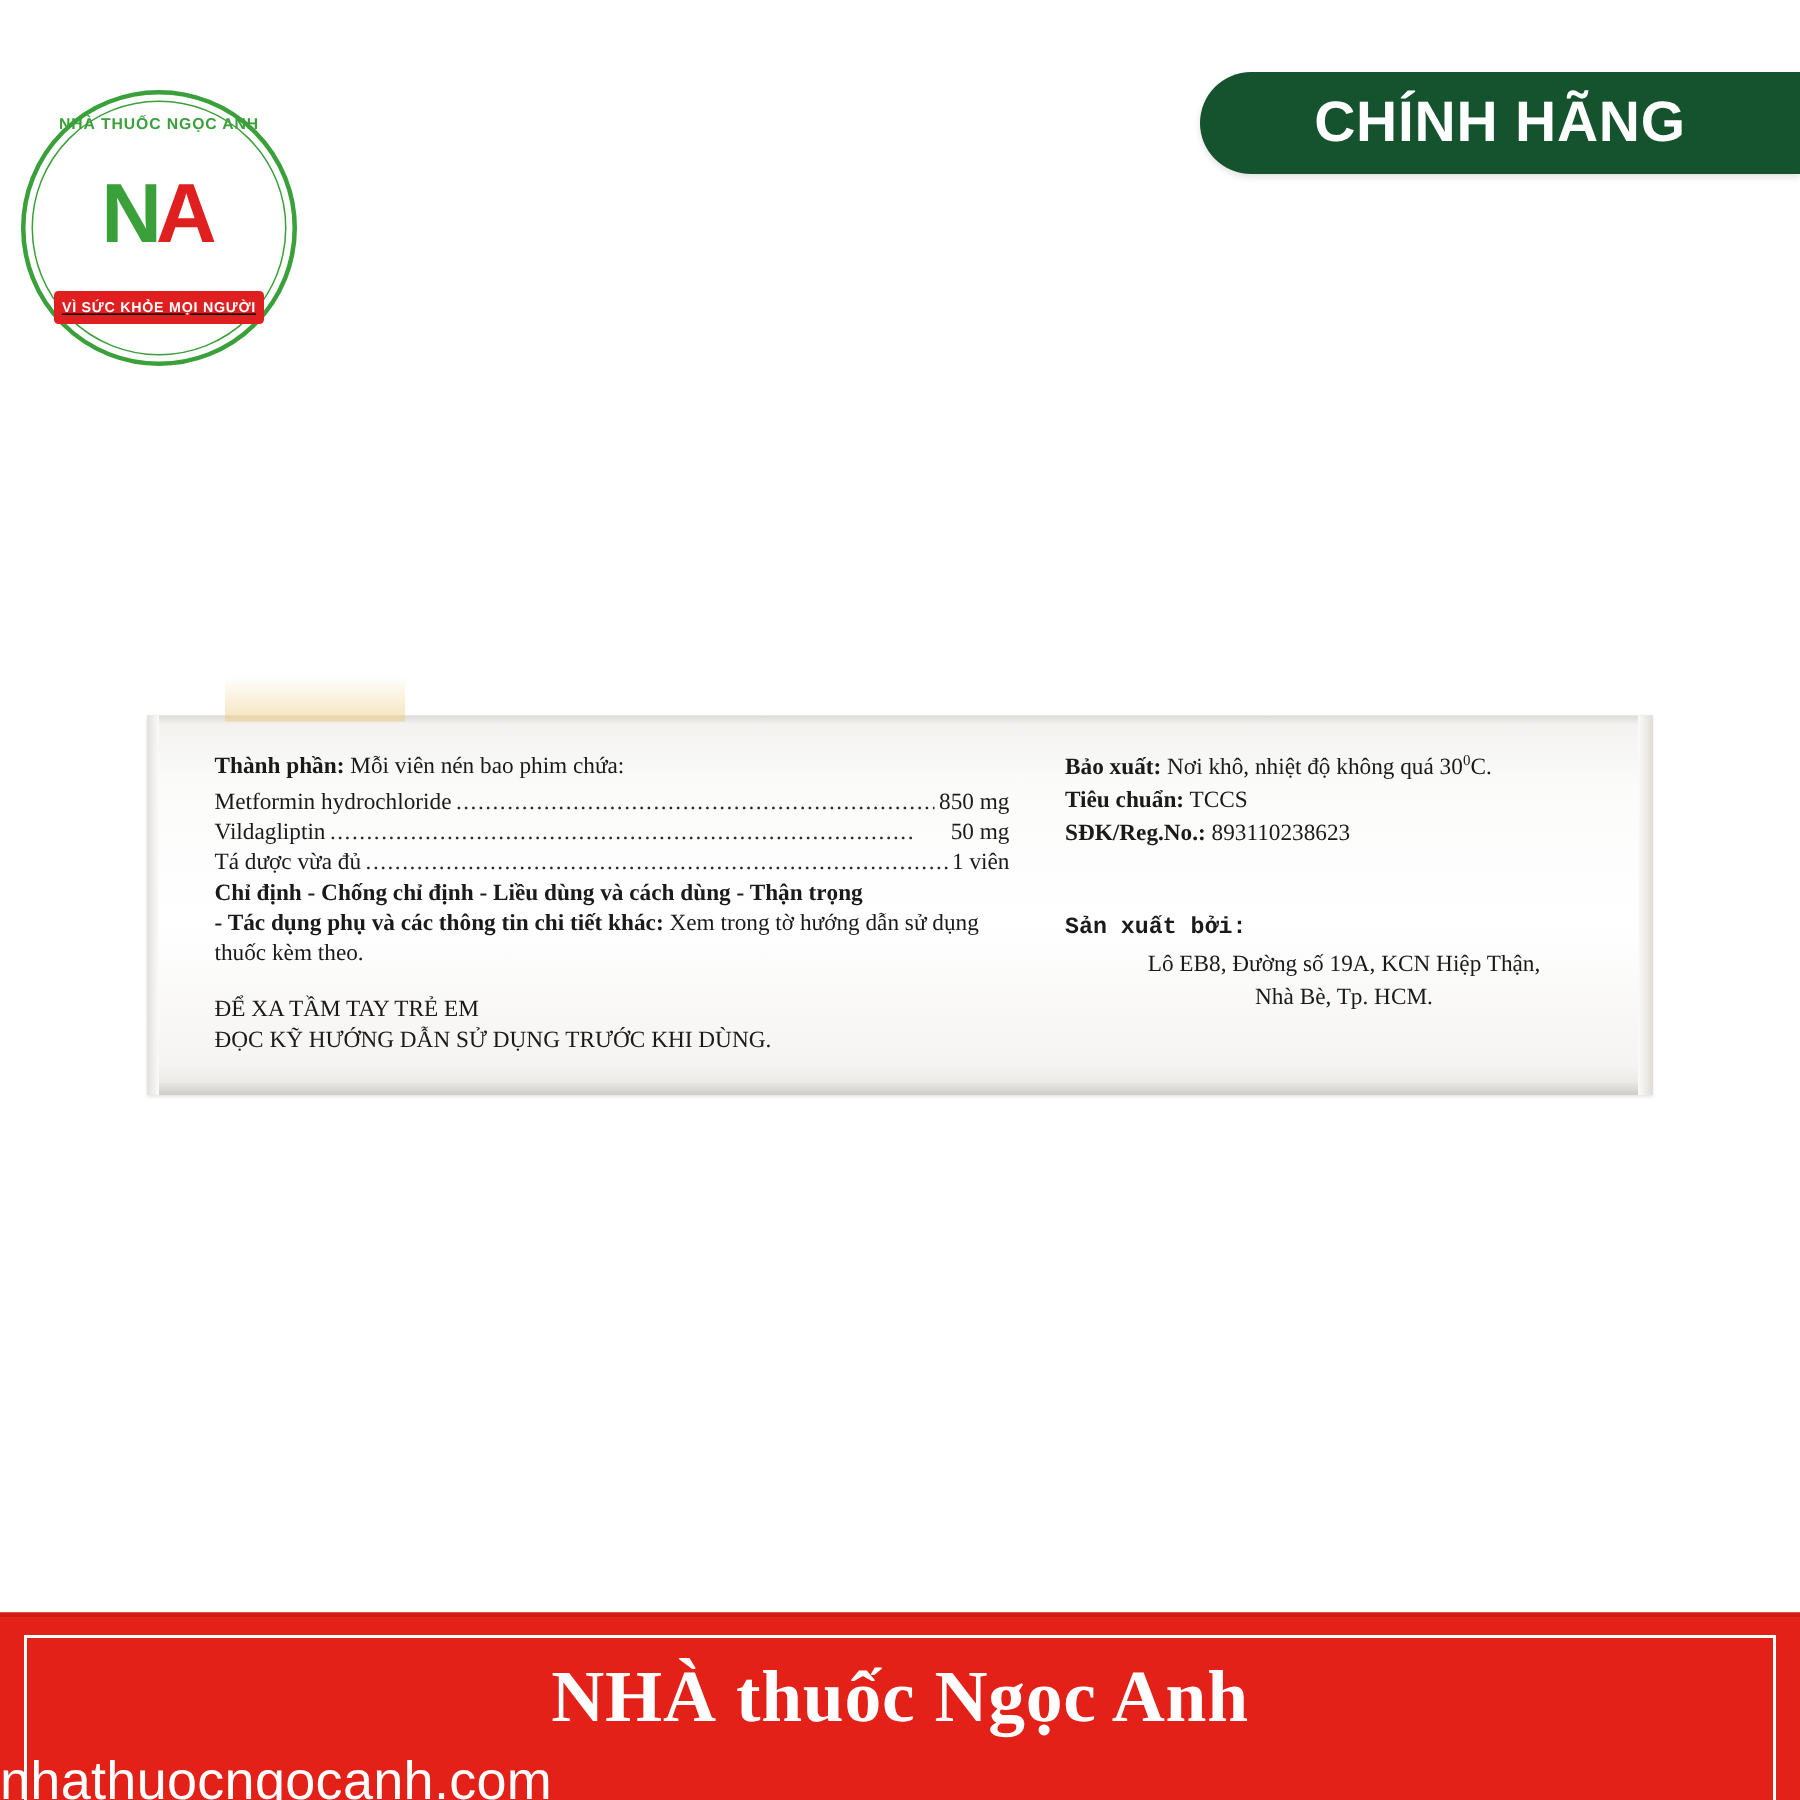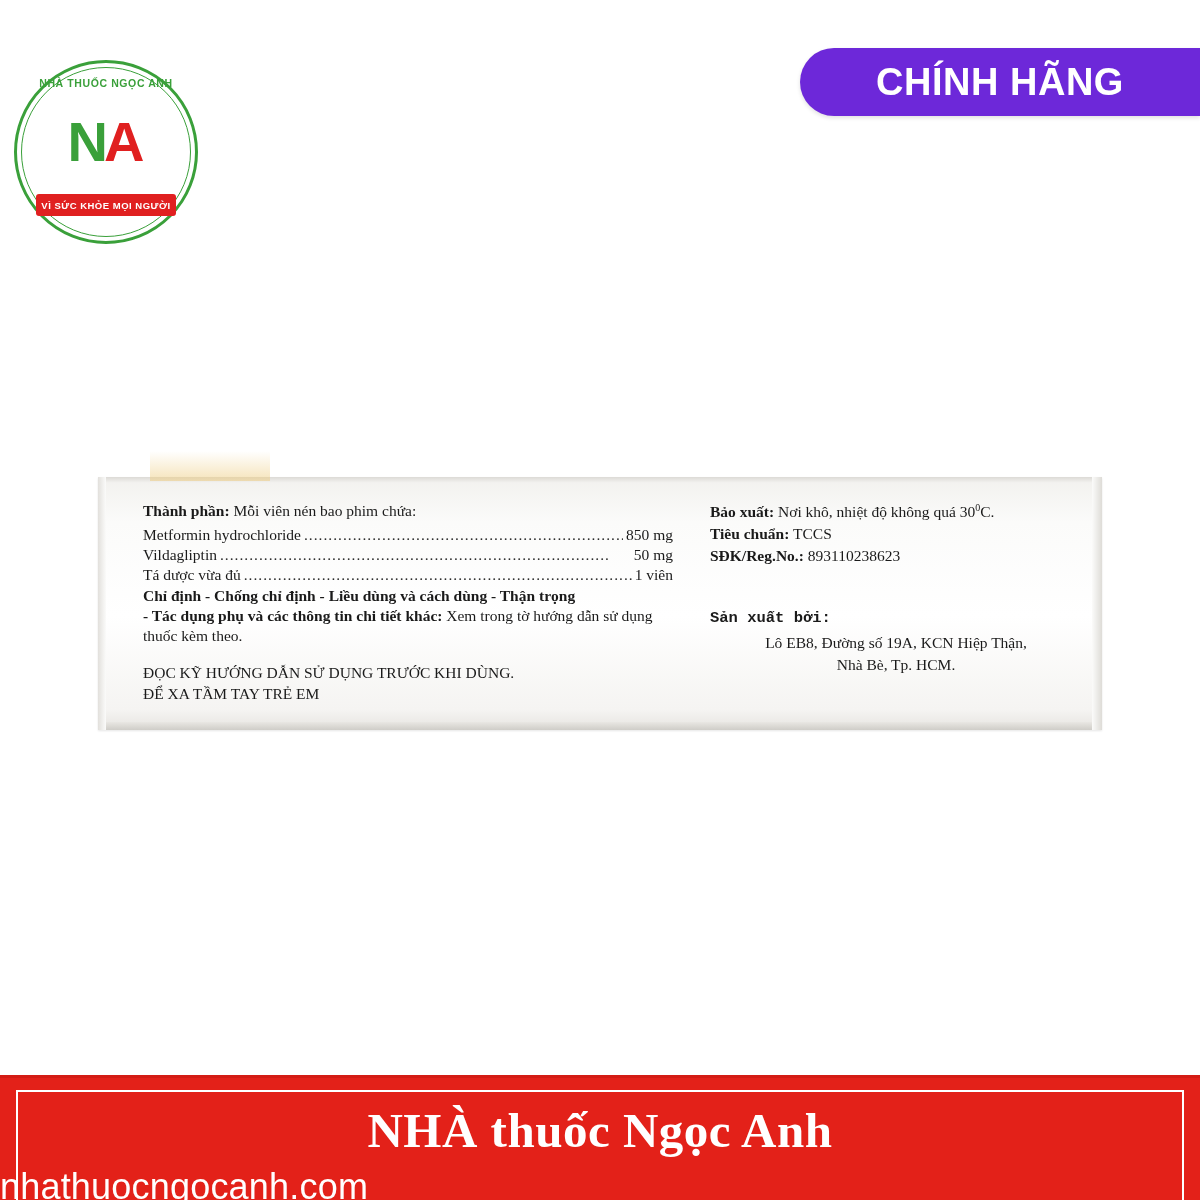--- a/index.html
+++ b/index.html
@@ -73,38 +73,39 @@
     position: absolute;
     bottom: 28px;
     left: 22px;
     width: 140px;
     height: 22px;
     background: #e02020;
     border-radius: 3px;
     display: flex;
     align-items: center;
     justify-content: center;
+    text-decoration: underline;
   }
   .logo-badge .bottom-banner span {
     font-family: "Liberation Sans", sans-serif;
     font-size: 9.5px;
     font-weight: bold;
     letter-spacing: 0.5px;
     color: #ffffff;
     white-space: nowrap;
   }
 
   
   .genuine-ribbon {
     position: absolute;
     right: 0;
     top: 8px;
     width: 400px;
     height: 68px;
-    background: #6d28d9;
+    background: #14532d;
     border-top-left-radius: 34px;
     border-bottom-left-radius: 34px;
     display: flex;
     align-items: center;
     justify-content: center;
     box-shadow: 0 2px 4px rgba(0,0,0,0.12);
   }
   .genuine-ribbon span {
     font-family: "Liberation Sans", sans-serif;
     font-size: 38px;
@@ -279,22 +280,22 @@
         <span class="dots">................................................................................</span>
         <span class="amt">1 viên</span>
       </div>
 
       <div class="bold">Chỉ định - Chống chỉ định - Liều dùng và cách dùng - Thận trọng</div>
       <div>
         <span class="bold">- Tác dụng phụ và các thông tin chi tiết khác:</span><span> Xem trong tờ hướng dẫn sử dụng thuốc kèm theo.</span>
       </div>
 
       <div class="warn-block">
+        <div>ĐỂ XA TẦM TAY TRẺ EM</div>
         <div>ĐỌC KỸ HƯỚNG DẪN SỬ DỤNG TRƯỚC KHI DÙNG.</div>
-        <div>ĐỂ XA TẦM TAY TRẺ EM</div>
       </div>
     </div>
 
     <div class="panel-right">
       <div class="rcol-line">
         <span class="bold">Bảo xuất:</span>
         <span>Nơi khô, nhiệt độ không quá 30</span><span class="sup">0</span><span>C.</span>
       </div>
       <div class="rcol-line">
         <span class="bold">Tiêu chuẩn:</span>

